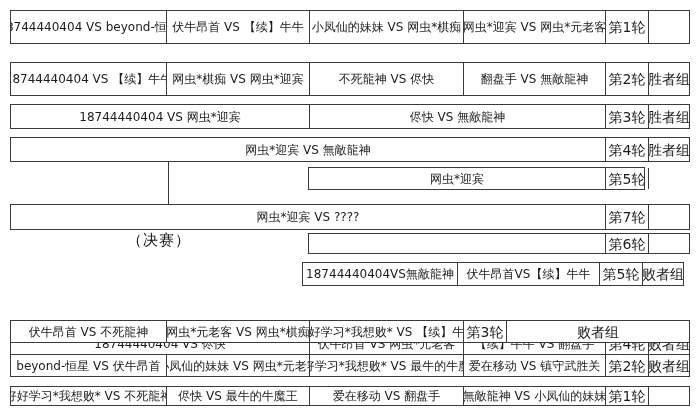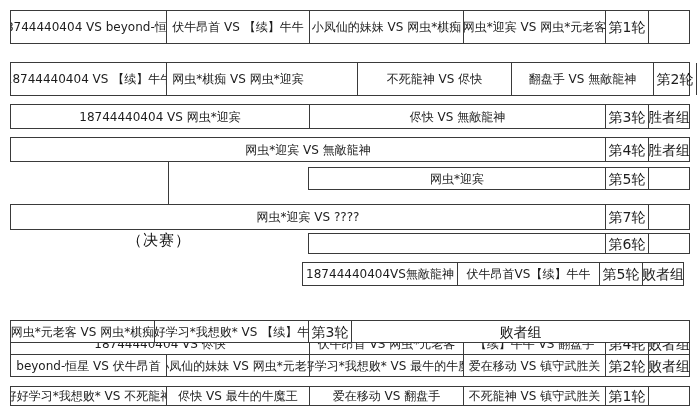--- a/index.html
+++ b/index.html
@@ -33,37 +33,37 @@
         <div class="bcell" style="width: 155px;">18744440404 VS beyond-恒星</div>
         <div class="bcell" style="width: 143px;">伏牛昂首 VS 【续】牛牛</div>
         <div class="bcell" style="width: 154px;">小凤仙的妹妹 VS 网虫*棋痴</div>
         <div class="bcell" style="width: 142px;">网虫*迎宾 VS 网虫*元老客</div>
         <div class="bcell round-cell" style="width: 43px;">第1轮</div>
         <div class="bcell group-cell" style="flex: 1 1 0%;"></div>
       </div>
       <div class="brow" style="left: 10px; top: 62px; width: 680px; height: 34px;">
         <div class="bcell" style="width: 155px;">18744440404 VS 【续】牛牛</div>
         <div class="bcell" style="width: 143px;">网虫*棋痴 VS 网虫*迎宾</div>
-        <div class="bcell" style="width: 154px; margin-left: 48px;">不死龍神 VS 侭快</div>
+        <div class="bcell" style="width: 154px;">不死龍神 VS 侭快</div>
         <div class="bcell" style="width: 142px;">翻盘手 VS 無敵龍神</div>
         <div class="bcell round-cell" style="width: 43px;">第2轮</div>
         <div class="bcell group-cell" style="flex: 1 1 0%;">胜者组</div>
       </div>
       <div class="brow" style="left: 10px; top: 104px; width: 680px; height: 25px;">
         <div class="bcell" style="width: 298px;">18744440404 VS 网虫*迎宾</div>
         <div class="bcell" style="width: 296px;">侭快 VS 無敵龍神</div>
         <div class="bcell round-cell" style="width: 43px;">第3轮</div>
         <div class="bcell group-cell" style="flex: 1 1 0%;">胜者组</div>
       </div>
       <div class="brow" style="left: 10px; top: 137px; width: 680px; height: 25px;">
         <div class="bcell" style="width: 594px;">网虫*迎宾 VS 無敵龍神</div>
         <div class="bcell round-cell" style="width: 43px;">第4轮</div>
         <div class="bcell group-cell" style="flex: 1 1 0%;">胜者组</div>
       </div>
-      <div class="brow" style="left: 308px; top: 167px; width: 382px; height: 23px; text-align: center;">
+      <div class="brow" style="left: 308px; top: 167px; width: 337px; height: 23px; text-align: center;">
         <div class="bcell" style="width: 296px;">网虫*迎宾</div>
         <div class="bcell round-cell" style="width: 43px;">第5轮</div>
         <div class="bcell group-cell" style="flex: 1 1 0%;"></div>
       </div>
       <div class="brow" style="left: 10px; top: 204px; width: 680px; height: 26px;">
         <div class="bcell" style="width: 594px;">网虫*迎宾 VS ????</div>
         <div class="bcell round-cell" style="width: 43px;">第7轮</div>
         <div class="bcell group-cell" style="flex: 1 1 0%;"></div>
       </div>
       <div class="brow" style="left: 308px; top: 233px; width: 382px; height: 21px;">
@@ -78,37 +78,38 @@
         <div class="bcell group-cell" style="flex: 1 1 0%;">败者组</div>
       </div>
       <div class="brow" style="left: 10px; top: 288px; width: 680px; height: 32px; margin-top: 40px;">
         <div class="bcell" style="width: 298px;">18744440404 VS 侭快</div>
         <div class="bcell" style="width: 154px;">伏牛昂首 VS 网虫*元老客</div>
         <div class="bcell" style="width: 142px;">【续】牛牛 VS 翻盘手</div>
         <div class="bcell round-cell" style="width: 43px;">第4轮</div>
         <div class="bcell group-cell" style="flex: 1 1 0%;">败者组</div>
       </div>
       <div class="brow" style="left: 10px; top: 320px; width: 680px; height: 23px;">
+        <div class="bcell" style="width: 155px;">伏牛昂首 VS 不死龍神</div>
         <div class="bcell" style="width: 143px;">网虫*元老客 VS 网虫*棋痴</div>
         <div class="bcell" style="width: 154px;">好好学习*我想败* VS 【续】牛牛</div>
         <div class="bcell round-cell" style="width: 43px;">第3轮</div>
         <div class="bcell group-cell" style="flex: 1 1 0%;">败者组</div>
       </div>
       <div class="brow" style="left: 10px; top: 354px; width: 680px; height: 23px;">
         <div class="bcell" style="width: 155px;">beyond-恒星 VS 伏牛昂首</div>
         <div class="bcell" style="width: 143px;">小凤仙的妹妹 VS 网虫*元老客</div>
         <div class="bcell" style="width: 154px;">好好学习*我想败* VS 最牛的牛魔王</div>
         <div class="bcell" style="width: 142px;">爱在移动 VS 镇守武胜关</div>
         <div class="bcell round-cell" style="width: 43px;">第2轮</div>
         <div class="bcell group-cell" style="flex: 1 1 0%;">败者组</div>
       </div>
       <div class="brow" style="left: 10px; top: 386px; width: 680px; height: 20px;">
         <div class="bcell" style="width: 155px;">好好学习*我想败* VS 不死龍神</div>
         <div class="bcell" style="width: 143px;">侭快 VS 最牛的牛魔王</div>
         <div class="bcell" style="width: 154px;">爱在移动 VS 翻盘手</div>
-        <div class="bcell" style="width: 142px;">不死龍神 VS 镇守武胜关</div>
+        <div class="bcell" style="width: 142px;">無敵龍神 VS 小凤仙的妹妹</div>
         <div class="bcell round-cell" style="width: 43px;">第1轮</div>
         <div class="bcell group-cell" style="flex: 1 1 0%;"></div>
       </div>
     </div>
   <div id="connector" style="left:168px;top:162px;height:43px;"></div>
   <div id="final-label" style="left:127px;top:231px;">（决赛）</div>
 </div>
 
 </body></html>

